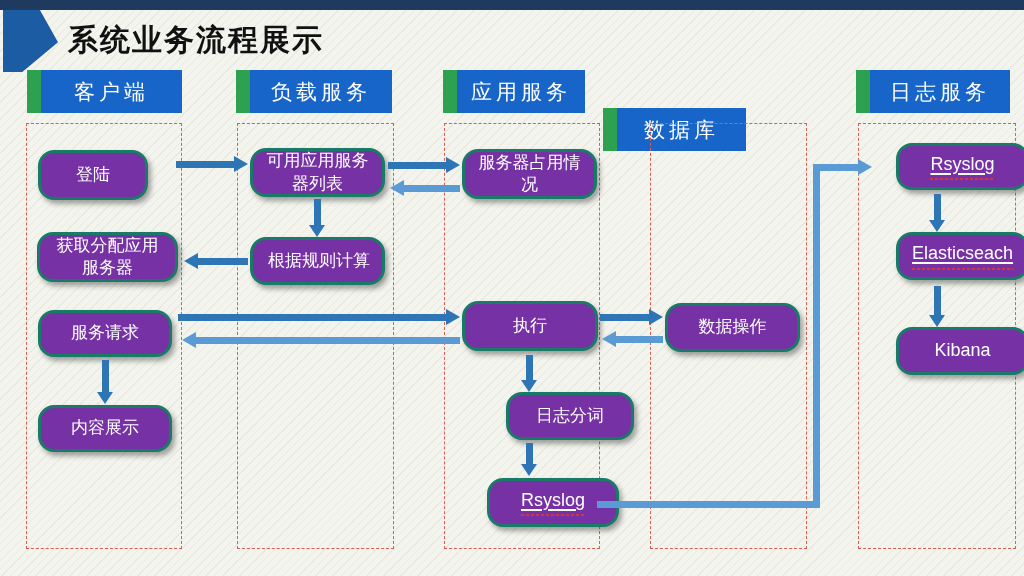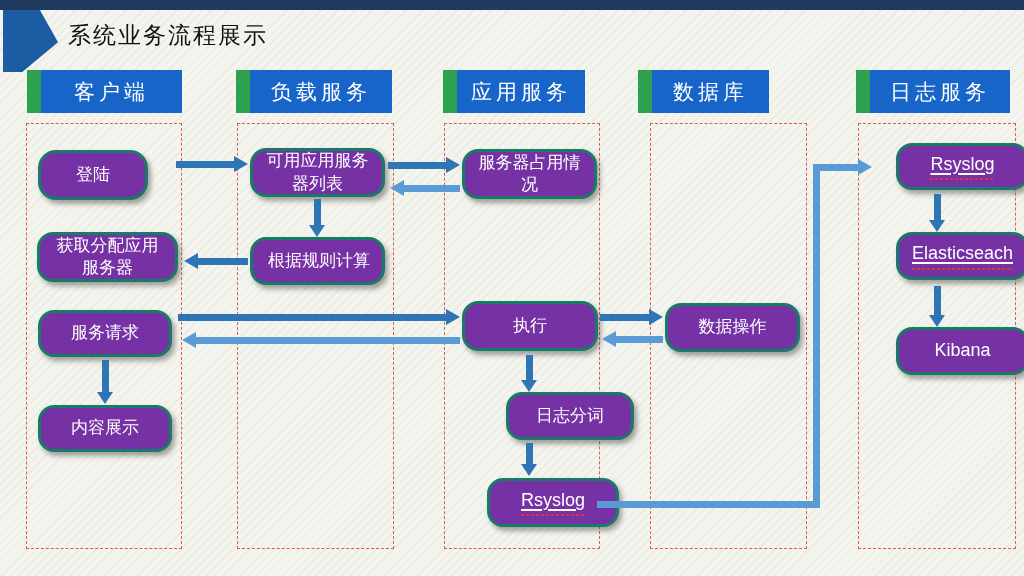--- a/index.html
+++ b/index.html
@@ -10,21 +10,21 @@
     background-image:repeating-linear-gradient(135deg,
       rgba(208,208,192,0.30) 0px, rgba(208,208,192,0.30) 1px,
       transparent 1px, transparent 6px);
   }
   .topbar{position:absolute;left:0;top:0;width:1024px;height:10px;background:#1e3a5e;}
   .flag{
     position:absolute;left:3px;top:10px;width:55px;height:62px;background:#1c5ca3;
     clip-path:polygon(0% 0%, 67% 0%, 100% 52%, 35% 100%, 0% 100%);
   }
   .title{
-    position:absolute;left:68px;top:20px;font-size:23px;font-weight:normal;
+    position:absolute;left:68px;top:20px;font-size:30px;font-weight:bold;
     color:#111;letter-spacing:2px;
   }
   .chead{position:absolute;top:70px;height:43px;display:flex;}
   .chead .accent{width:14px;height:100%;background:#2da14f;}
   .chead .hlabel{
     flex:1;height:100%;background:#1765c8;color:#fff;font-size:21px;
     display:flex;align-items:center;justify-content:center;letter-spacing:4px;
   }
   .cbox{position:absolute;top:123px;height:426px;border:1px dashed #d95d52;box-sizing:border-box;}
   .node{
@@ -74,36 +74,36 @@
     <span class="hlabel">客户端</span>
   </div>
   <div class="chead" style="left:236px;width:156px;justify-content:space-between;">
     <span class="accent"></span>
     <span class="hlabel">负载服务</span>
   </div>
   <div class="chead" style="left:443px;width:142px;">
     <span class="accent"></span>
     <span class="hlabel">应用服务</span>
   </div>
-  <div class="chead" style="left:638px;width:131px;">
+  <div class="chead" style="left:603px;width:143px;margin-top:38px;">
     <span class="accent"></span>
     <span class="hlabel">数据库</span>
   </div>
   <div class="chead" style="left:856px;width:154px;">
     <span class="accent"></span>
     <span class="hlabel">日志服务</span>
   </div>
 
   <div class="cbox" style="left:26px;width:156px;"></div>
   <div class="cbox" style="left:237px;width:157px;"></div>
   <div class="cbox" style="left:444px;width:156px;"></div>
   <div class="cbox" style="left:650px;width:157px;"></div>
   <div class="cbox" style="left:858px;width:158px;"></div>
 
-  <div class="node" style="left:38px;top:150px;width:110px;height:50px;border-radius:18px;">
+  <div class="node" style="left:38px;top:150px;width:110px;height:50px;">
     <span>登陆</span>
   </div>
   <div class="node" style="left:37px;top:232px;width:141px;height:50px;">
     <span>获取分配应用服务器</span>
   </div>
   <div class="node" style="left:38px;top:310px;width:134px;height:47px;">
     <span>服务请求</span>
   </div>
   <div class="node" style="left:38px;top:405px;width:134px;height:47px;">
     <span>内容展示</span>

